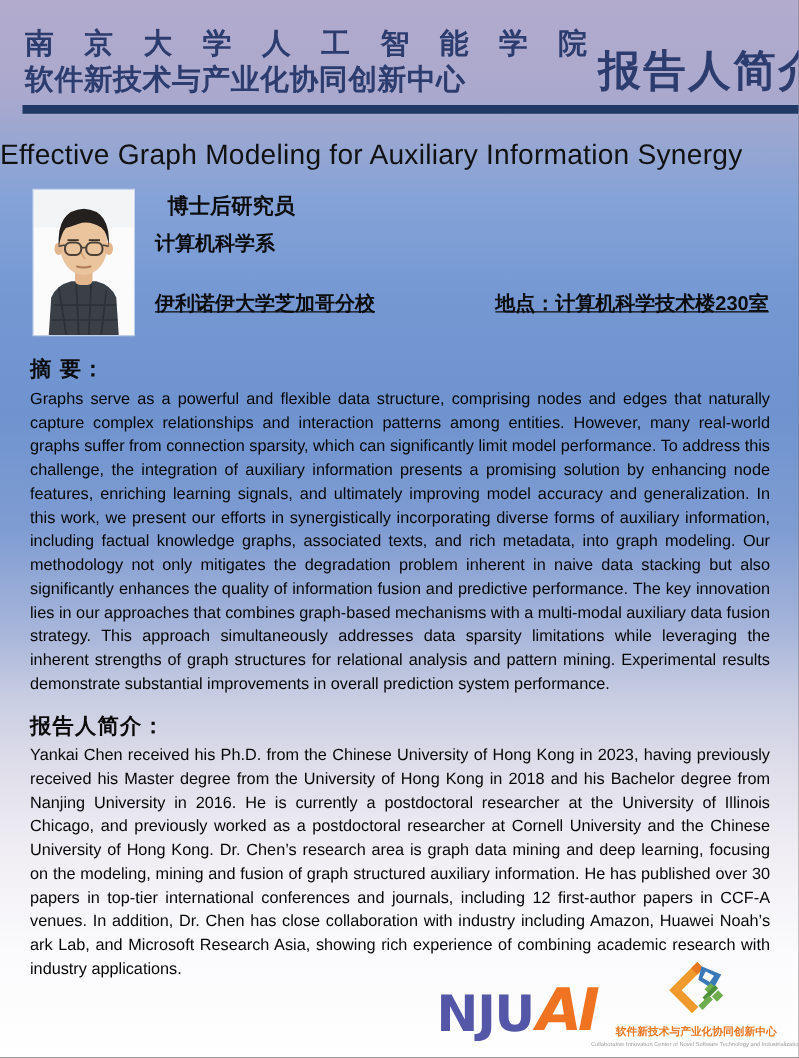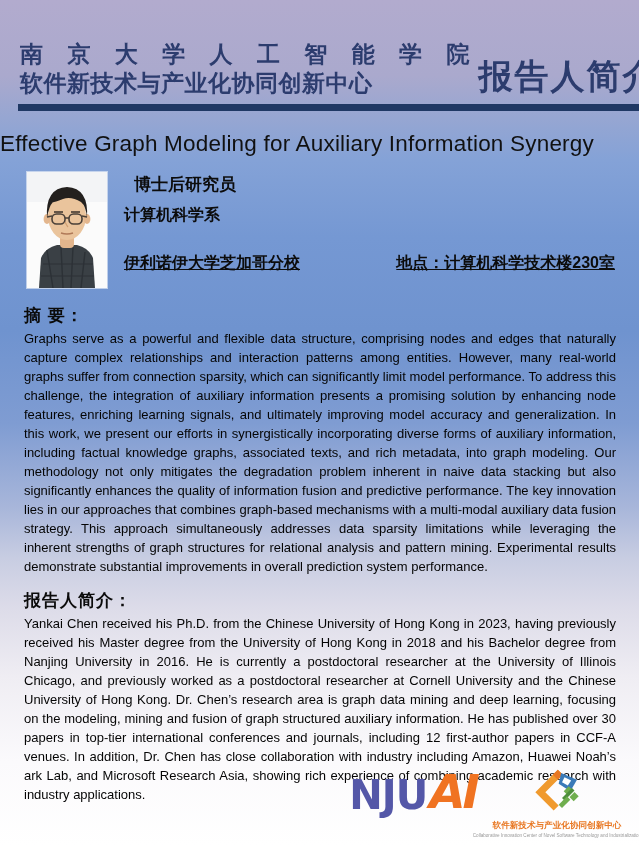--- a/index.html
+++ b/index.html
@@ -29,21 +29,21 @@
   
   .header {
     display: flex;
     justify-content: space-between;
     align-items: flex-end;
     padding: 20px 16px 6px 20px;
   }
   .header-left { color:#2c3c6e; }
   .header-line1 {
     font-size: 23px; font-weight: 700; letter-spacing: 9px;
-    white-space: nowrap; line-height: 1.25; margin-top: 20px;
+    white-space: nowrap; line-height: 1.25;
   }
   .header-line2 {
     font-size: 23px; font-weight: 700; letter-spacing: 0.5px;
     white-space: nowrap; line-height: 1.25;
   }
   .header-badge {
     color:#2c3c6e; font-size: 34px; font-weight: 700;
     letter-spacing: 2px; margin-bottom: -2px; white-space: nowrap;
   }
   .divider-bar {
@@ -103,21 +103,21 @@
     color: #050505;
     text-align: justify;
   }
 
   
   .footer {
     position: absolute;
     left: 0; right: 16px; bottom: 8px;
     display: flex;
     justify-content: flex-end;
-    align-items: flex-start;
+    align-items: flex-end;
     gap: 14px;
     padding-left: 42px;
   }
   .nju-ai {
     display:flex; align-items: flex-end;
     margin-bottom: 6px;
     line-height: 1;
   }
   .nju-ai .nju {
     color:#5457a8; font-weight: 800; font-size: 40px;

